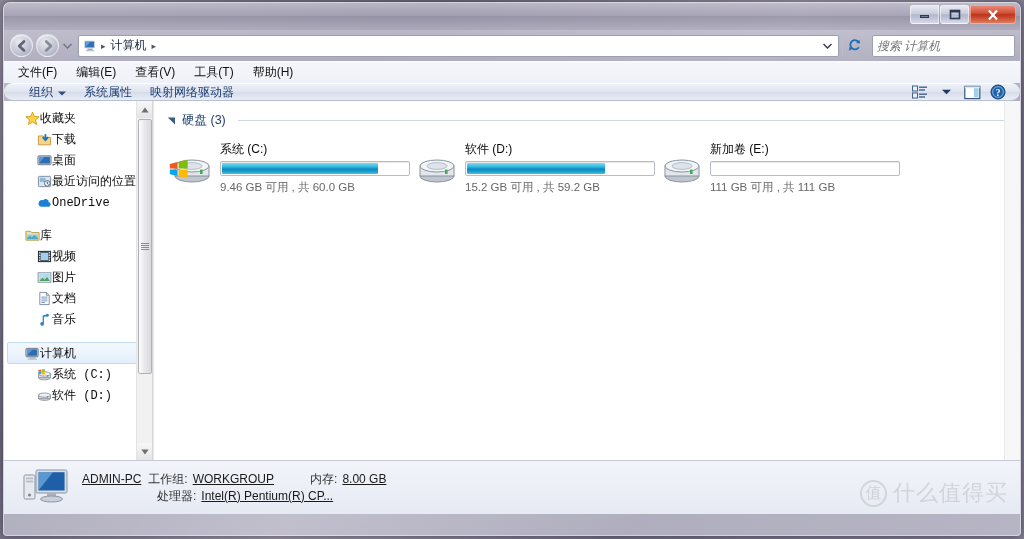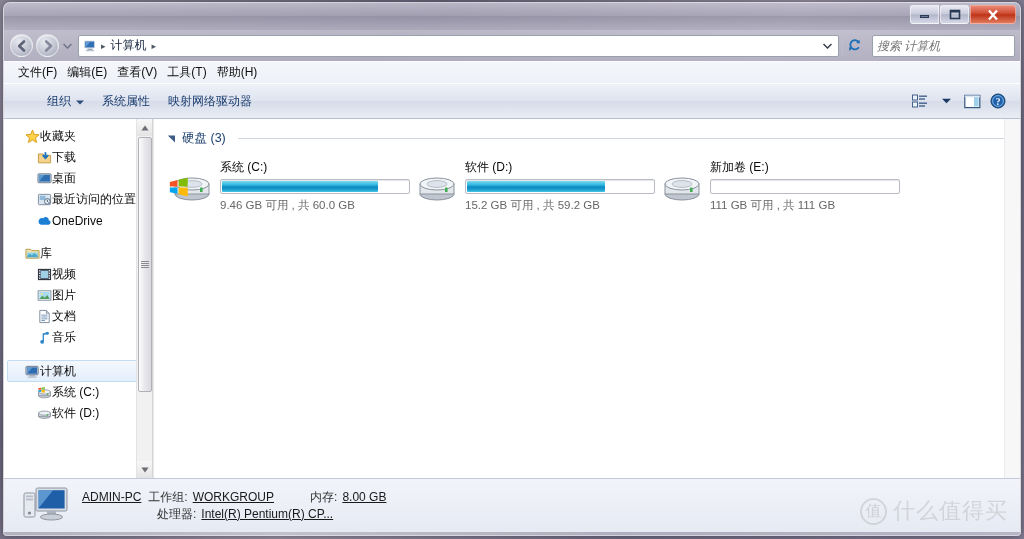--- a/index.html
+++ b/index.html
@@ -102,31 +102,32 @@
     font-family: "Liberation Sans", sans-serif;
     background: transparent;
   }
   
   #menubar {
     height: 22px;
     background: linear-gradient(180deg, #f4f6fb 0%, #eef1f7 100%);
     border-top: 1px solid #fbfcfe;
     display: flex; align-items: center;
     padding-left: 14px;
-    gap: 10px;
+    gap: 19px;
   }
   .menuitem { font-size: 12px; color: #101010; cursor: default; }
   
   #cmdbar {
-    height: 36px;
+    height: 18px;
     background: linear-gradient(180deg, #eef1f8 0%, #dfe4ef 48%, #d6dce9 52%, #e9edf5 100%);
     border-top: 1px solid #fdfdfe;
     border-bottom: 1px solid #b7bfd0;
     display: flex; align-items: center;
-    padding: 0 6px 0 34px;
+    padding: 0 6px 0 16px;
+    border-radius: 11px;
   }
   .cmditem {
     font-size: 12px; color: #1a3c6e;
     padding: 3px 9px;
     display: flex; align-items: center; gap: 5px;
     cursor: default; border-radius: 2px;
   }
   #cmdright { margin-left: auto; display: flex; align-items: center; gap: 2px; padding-right: 4px; }
   .cmdicon { width: 24px; height: 22px; display:flex; align-items:center; justify-content:center; }
   
@@ -140,21 +141,21 @@
     flex-shrink: 0;
   }
   #navlist { padding-top: 7px; }
   .navrow {
     height: 21px;
     display: flex; align-items: center;
     font-size: 12px; color: #0b0b0b;
     cursor: default;
     padding-left: 20px;
   }
-  .navrow.child { padding-left: 32px; }
+  .navrow.child { padding-left: 32px; font-family: Liberation Mono, monospace; }
   .navrow.header { font-weight: normal; }
   .navrow.selected {
     background: linear-gradient(180deg, #f4f8fd 0%, #e3eefc 100%);
     border: 1px solid #c3dcf4;
     border-radius: 2px;
     margin: 0 4px 0 3px;
     padding-left: 16px;
     height: 22px;
   }
   .navicon { width: 16px; height: 16px; flex-shrink: 0; display: flex; align-items: center; justify-content: center; }

